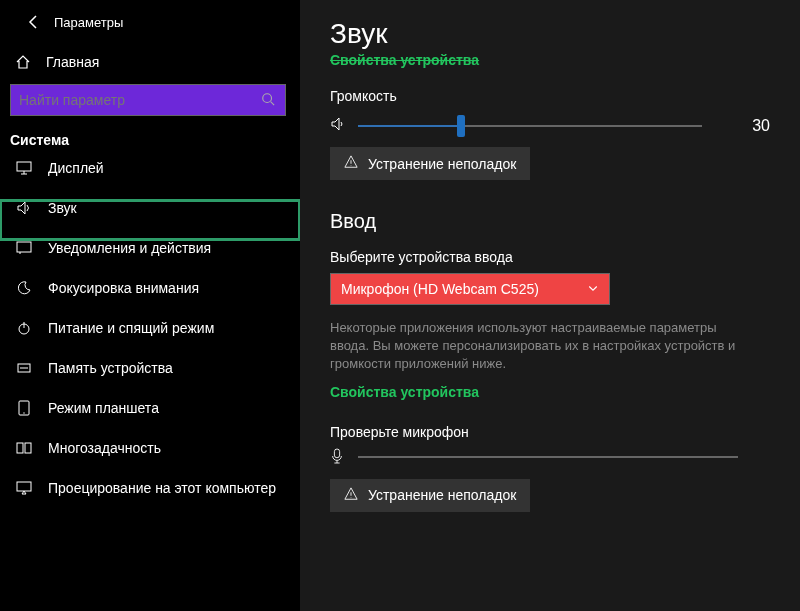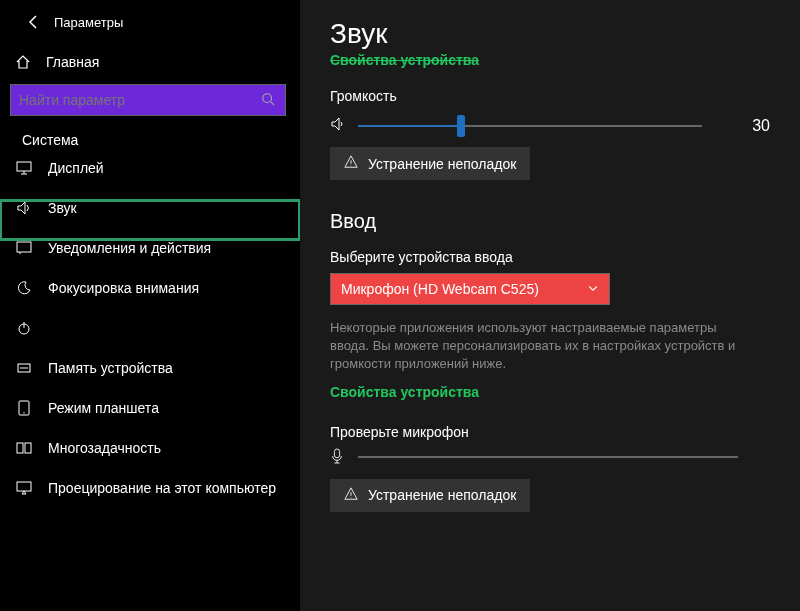--- a/index.html
+++ b/index.html
@@ -9,21 +9,21 @@
   .header { display: flex; align-items: center; padding: 10px 0 10px 22px; }
   .back-btn { width: 24px; height: 24px; display: flex; align-items: center; justify-content: center; cursor: pointer; }
   .header-title { margin-left: 8px; font-size: 13px; font-weight: 400; }
   .home-row { display: flex; align-items: center; padding: 10px 0 14px 14px; cursor: pointer; }
   .home-row .icon { width: 18px; display: flex; align-items: center; justify-content: center; }
   .home-row .lbl { margin-left: 14px; font-size: 14px; }
   .search-wrap { margin: 0 14px 16px 10px; }
   .search { display: flex; align-items: center; border: 1px solid #666; height: 32px; padding: 0 8px; background: #6d28d9; }
   .search input { flex: 1; background: transparent; border: none; outline: none; color: #bbb; font-size: 14px; }
   .search .icon { width: 16px; color: #bbb; }
-  .section-title { font-size: 14px; font-weight: 400; padding: 0 0 12px 22px; }
+  .section-title { font-size: 14px; font-weight: 700; padding: 0 0 12px 10px; }
   .nav { display: flex; flex-direction: column; }
   .nav-item { display: flex; align-items: flex-start; height: 40px; padding-left: 14px; cursor: pointer; position: relative; }
   .nav-item .icon { width: 20px; display: flex; align-items: center; justify-content: center; }
   .nav-item .lbl { margin-left: 14px; font-size: 14px; }
   .nav-item.active-marker { outline: 3px solid #2d9b68; outline-offset: -2px; }
   .main { flex: 1; background: #1a1a1a; padding: 18px 30px 0 30px; overflow: hidden; position: relative; }
   .page-title { font-size: 28px; font-weight: 400; margin-bottom: 2px; }
   .link { color: #22c55e; font-size: 14px; cursor: pointer; font-weight: bold; }
   .link.struck { text-decoration: line-through; }
   .sub-heading { font-size: 14px; margin-top: 20px; }
@@ -118,20 +118,21 @@
           </span>
         <span class="lbl">Фокусировка внимания</span>
       </div>
       <div class="nav-item">
         <span class="icon">
             <svg width="16" height="16" viewBox="0 0 16 16">
               <circle cx="8" cy="9" r="5" stroke="#fff" fill="none"></circle>
               <path d="M8 2 V8" stroke="#fff"></path>
             </svg>
           </span>
+        <span class="lbl">Питание и спящий режим</span>
       </div>
       <div class="nav-item">
         <span class="icon">
             <svg width="16" height="16" viewBox="0 0 16 16">
               <rect x="2" y="4" width="12" height="8" stroke="#fff" fill="none"></rect>
               <path d="M4 8 H12" stroke="#fff"></path>
             </svg>
           </span>
         <span class="lbl">Память устройства</span>
       </div>

